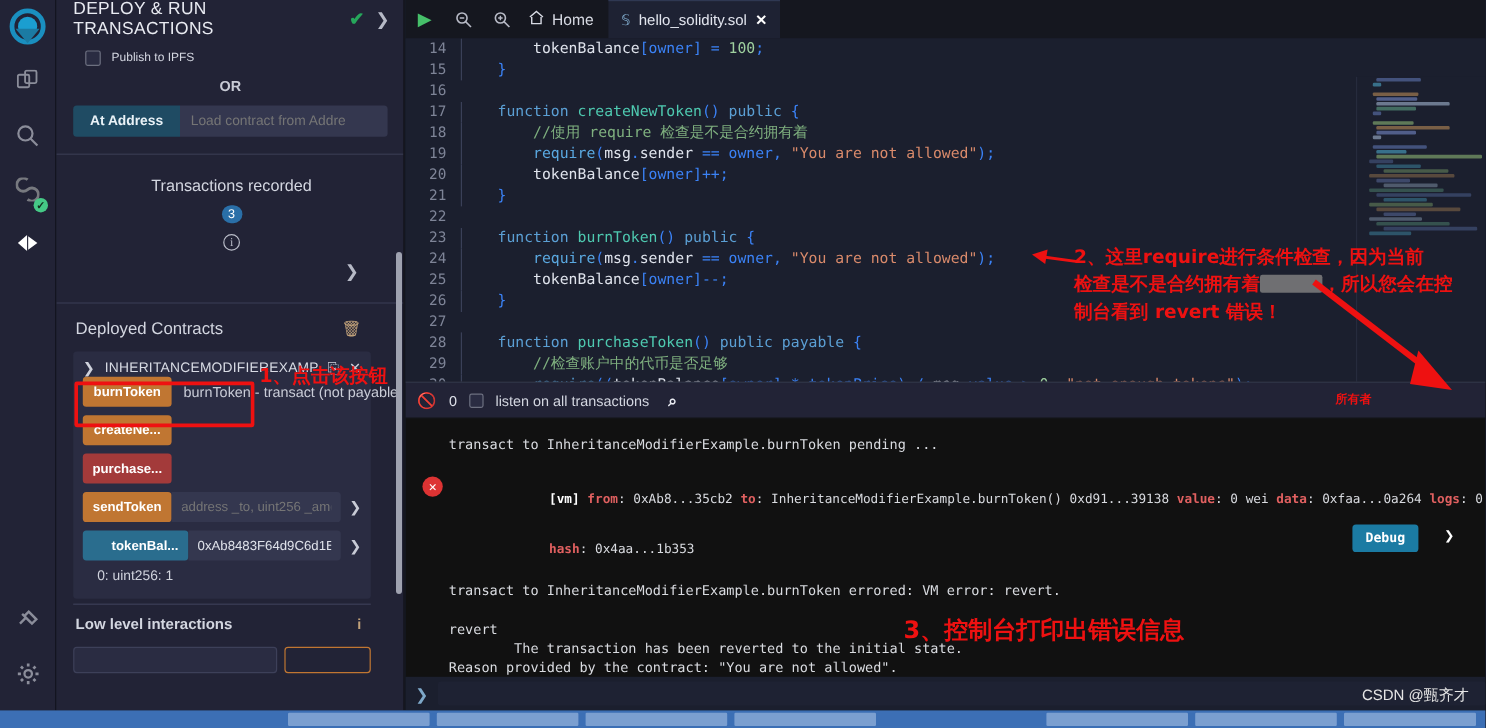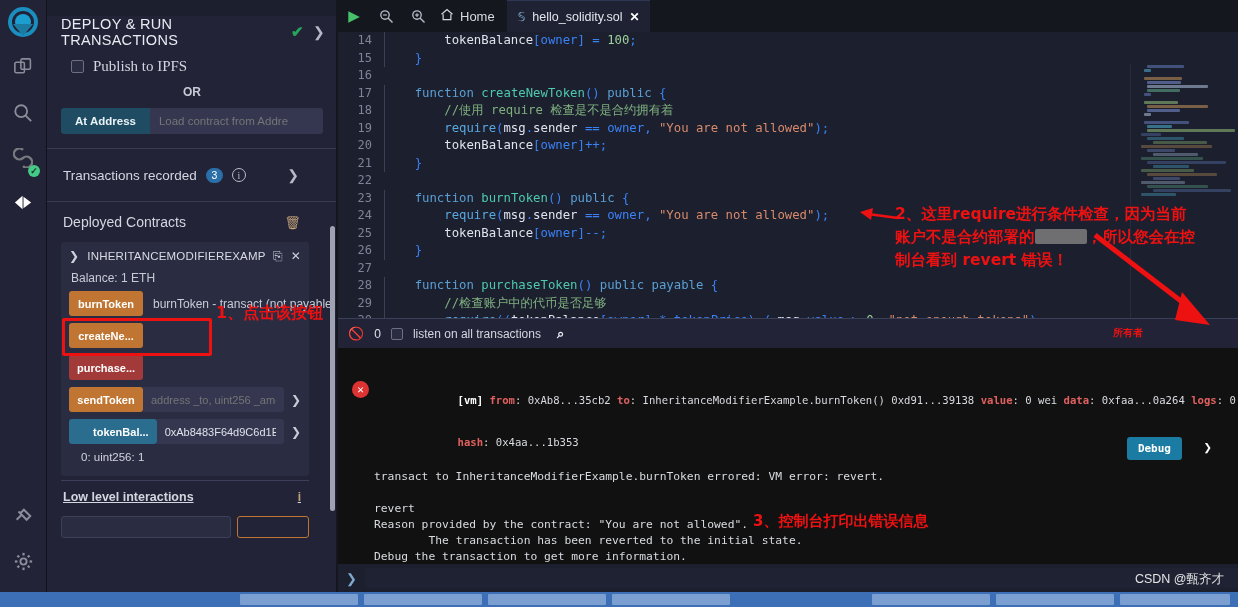--- a/index.html
+++ b/index.html
@@ -21,54 +21,54 @@
   .rail-ico {
     width: 40px; height: 45px; display: flex; align-items: center; justify-content: center;
     color: #8b8d9a; cursor: pointer;
   }
   .rail-ico.active { color: #fff; }
   .rail-spacer { flex: 1; }
 
   
   .panel {
     position: absolute; left: 47px; top: 0; width: 290px; height: 592px;
-    background: #222336; color: #cfd2dc; overflow: hidden; margin-top: 16px;
+    background: #222336; color: #cfd2dc; overflow: hidden;
   }
   .panel-head {
     height: 32px; display: flex; align-items: center; gap: 7px;
     padding: 0 12px 0 14px; font-size: 14.5px; letter-spacing: .3px;
     color: #e9ebf2; font-weight: 400;
   }
   .chk-green { color: #26a65b; font-size: 15px; font-weight: bold; }
   .chev-r { color: #b6b9c6; font-size: 14px; margin-left: 2px; }
 
   .panel-body { padding: 0 14px; }
   .row-ipfs { display: flex; align-items: center; gap: 9px; padding: 10px 0 4px 10px; }
   .ckbox {
     width: 13px; height: 13px; border: 1px solid #6d7080; border-radius: 2px;
     background: #2a2c42;
   }
-  .txt-sm { font-size: 15px; color: #d3d6e0; font-family: Liberation Serif, serif; }
+  .txt-sm { font-size: 10px; color: #d3d6e0; }
   .or-line { text-align: center; font-size: 12px; font-weight: bold; color: #c8cbd6; padding: 6px 0 9px; }
 
   .ataddr-row { display: flex; height: 26px; margin-bottom: 14px; }
   .ataddr-btn {
     background: #1f4b63; color: #e9f2f7; font-size: 11.5px; font-weight: bold;
     border: none; padding: 0 14px; border-radius: 3px 0 0 3px; cursor: pointer;
   }
   .ataddr-inp {
     flex: 1; background: #34374f; border: none; color: #84879a; font-size: 11.5px;
     padding: 0 9px; border-radius: 0 3px 3px 0;
   }
 
   .divider { border-top: 1px solid #383b52; margin: 0 0 0 0; }
 
   .tx-rec {
     display: flex; align-items: center; gap: 9px; padding: 18px 0 18px 2px;
-    font-size: 13.5px; color: #d3d6e0;
+    font-size: 13.5px; color: #d3d6e0; flex-direction: column;
   }
   .badge-num {
     background: #2a6fa8; color: #fff; border-radius: 9px; min-width: 17px; height: 15px;
     font-size: 10.5px; display: inline-flex; align-items: center; justify-content: center;
     padding: 0 5px;
   }
   .info-circ {
     width: 14px; height: 14px; border: 1px solid #b9bcc8; border-radius: 50%;
     font-size: 10px; display: inline-flex; align-items: center; justify-content: center;
     color: #b9bcc8; font-family: "Liberation Serif", serif;
@@ -105,21 +105,21 @@
     font-size: 11px; padding: 0 8px; border-radius: 0 3px 3px 0; min-width: 0;
   }
   .fn-inp.filled { color: #dfe2ea; }
   .fn-caret { color: #c8cbd6; font-size: 12px; padding-left: 7px; cursor: pointer; }
   .fn-desc { font-size: 12px; color: #c9ccd7; padding-left: 10px; white-space: nowrap; }
   .fn-out { font-size: 11.5px; color: #d0d3dd; padding: 0 0 9px 12px; }
 
   .ll-div { border-top: 1px solid #3c3f57; margin: 4px 14px 0 0; }
   .ll-head {
     display: flex; padding: 9px 0 5px 2px; font-size: 12.5px;
-    color: #d3d6e0; font-weight: bold; text-decoration: underline;
+    color: #d3d6e0; font-weight: bold;
   }
   .ll-head .i-ico { margin-left: auto; margin-right: 22px; color: #c2a27a; font-weight: bold; font-size: 12px; }
   .calldata-lbl { font-size: 12px; color: #c9ccd7; padding-left: 2px; }
   .calldata-row { display: flex; gap: 6px; margin: 7px 14px 0 0; }
   .calldata-inp { flex: 1; height: 22px; background: #2a2c42; border: 1px solid #3d4059; border-radius: 3px; }
   .calldata-btn { width: 72px; height: 22px; border: 1px solid #c07632; border-radius: 3px; background: transparent; }
 
   .panel-scroll {
     position: absolute; right: 2px; top: 210px; width: 5px; height: 285px;
     background: #9fa2b0; border-radius: 3px;
@@ -215,21 +215,21 @@
   .term-prompt { color: #7ea8c9; font-size: 13px; }
   .term-cmd { margin-left: 8px; flex: 1; height: 20px; background: #1e2233; border-radius: 2px; }
 
   
   .ann { position: absolute; color: #ee1111; font-family: "DejaVu Sans", sans-serif; }
   .ann-box {
     position: absolute; border: 3px solid #ee1111; border-radius: 2px; pointer-events: none;
   }
   .ann1 { left: 216px; top: 303px; font-size: 16px; font-weight: bold; white-space: nowrap; }
   .ann2 { left: 895px; top: 203px; font-size: 15.5px; line-height: 23px; font-weight: bold; width: 330px; }
-  .ann3 { left: 753px; top: 512px; font-size: 15px; font-weight: bold; white-space: nowrap; }
+  .ann3 { left: 753px; top: 512px; font-size: 20px; font-weight: bold; white-space: nowrap; }
   .ann4 { left: 1113px; top: 326px; font-size: 10px; font-weight: bold; white-space: nowrap; }
   .redact {
     display: inline-block; width: 52px; height: 15px; background: #6f6f72;
     vertical-align: -2px; border-radius: 2px;
   }
   .watermark {
     position: absolute; right: 14px; bottom: 19px; color: #e5e5e5; font-size: 12.5px;
   }
 
   
@@ -334,21 +334,20 @@
         <span class="trash">🗑</span>
       </div>
 
       <div class="contract-card">
         <div class="contract-title">
           <span class="ico-sm">❯</span>
           <span class="cname">INHERITANCEMODIFIEREXAMPL</span>
           <span class="ico-sm">⎘</span>
           <span class="ico-sm">✕</span>
         </div>
-        <div class="balance">Balance: 1 ETH</div>
 
         <div class="fn-row">
           <button class="fn-btn orange">burnToken</button>
           <span class="fn-desc">burnToken - transact (not payable)</span>
         </div>
         <div class="fn-row">
           <button class="fn-btn orange">createNe...</button>
         </div>
         <div class="fn-row">
           <button class="fn-btn red">purchase...</button>
@@ -457,38 +456,39 @@
   <div class="term">
     <div class="term-bar">
       <span class="no-ico">🚫</span>
       <span class="cnt">0</span>
       <span class="term-ck"></span>
       <span class="term-lbl">listen on all transactions</span>
       <span class="term-search-ico">⌕</span>
     </div>
 
     <div class="term-body">
+      <div class="tl">transact to InheritanceModifierExample.burnToken pending ...</div>
 
       <div class="err-block">
         <div class="x-circ">✕</div>
         <div>
           <div class="kv-line">
             <span class="kv-b">[vm]</span><span class="kv-v"> </span><span class="kv-k">from</span><span class="kv-v">: </span><span class="kv-v">0xAb8...35cb2</span><span class="kv-v"> </span><span class="kv-k">to</span><span class="kv-v">: </span><span class="kv-v">InheritanceModifierExample.burnToken() 0xd91...39138</span><span class="kv-v"> </span><span class="kv-k">value</span><span class="kv-v">: </span><span class="kv-v">0 wei</span><span class="kv-v"> </span><span class="kv-k">data</span><span class="kv-v">: </span><span class="kv-v">0xfaa...0a264</span><span class="kv-v"> </span><span class="kv-k">logs</span><span class="kv-v">: </span><span class="kv-v">0</span>
           </div>
           <div class="kv-line">
             <span class="kv-k">hash</span><span class="kv-v">: </span><span class="kv-v">0x4aa...1b353</span>
           </div>
         </div>
       </div>
 
       <div class="tl">transact to InheritanceModifierExample.burnToken errored: VM error: revert.</div>
       <div class="tl">&nbsp;</div>
       <div class="tl">revert</div>
+      <div class="tl">	The transaction has been reverted to the initial state.</div>
       <div class="tl">Reason provided by the contract: "You are not allowed".</div>
-      <div class="tl">	The transaction has been reverted to the initial state.</div>
       <div class="tl">Debug the transaction to get more information.</div>
 
       <button class="dbg-btn">Debug</button>
       <span class="dbg-caret">❯</span>
     </div>
 
     <div class="term-foot">
       <span class="term-prompt">❯</span>
       <div class="term-cmd"></div>
     </div>
@@ -496,21 +496,21 @@
 
   <div class="ann-box" style="left:62px; top:318px; width:150px; height:38px;"></div>
   <div class="ann ann1">1、点击该按钮</div>
 
   <svg class="ann" style="left:858px; top:205px; width:42px; height:22px;" viewBox="0 0 42 22">
     <path d="M40 13 L10 9" stroke="#ee1111" stroke-width="2.4" fill="none"></path>
     <path d="M2 7 L15 3 L13 15 Z" fill="#ee1111"></path>
   </svg>
   <div class="ann ann2">
     <div>2、这里require进行条件检查，因为当前</div>
-    <div><span>账户不是合约部署的</span><span class="redact"></span><span>，所以您会在控</span></div>
+    <div><span>检查是不是合约拥有着</span><span class="redact"></span><span>，所以您会在控</span></div>
     <div>制台看到 revert 错误！</div>
   </div>
   <svg class="ann" style="left:1090px; top:230px; width:130px; height:100px;" viewBox="0 0 130 100">
     <path d="M5 5 L100 78" stroke="#ee1111" stroke-width="5" fill="none"></path>
     <path d="M120 95 L92 62 L85 90 Z" fill="#ee1111"></path>
   </svg>
 
   <div class="ann ann4">所有者</div>
   <div class="ann ann3">3、控制台打印出错误信息</div>
 

